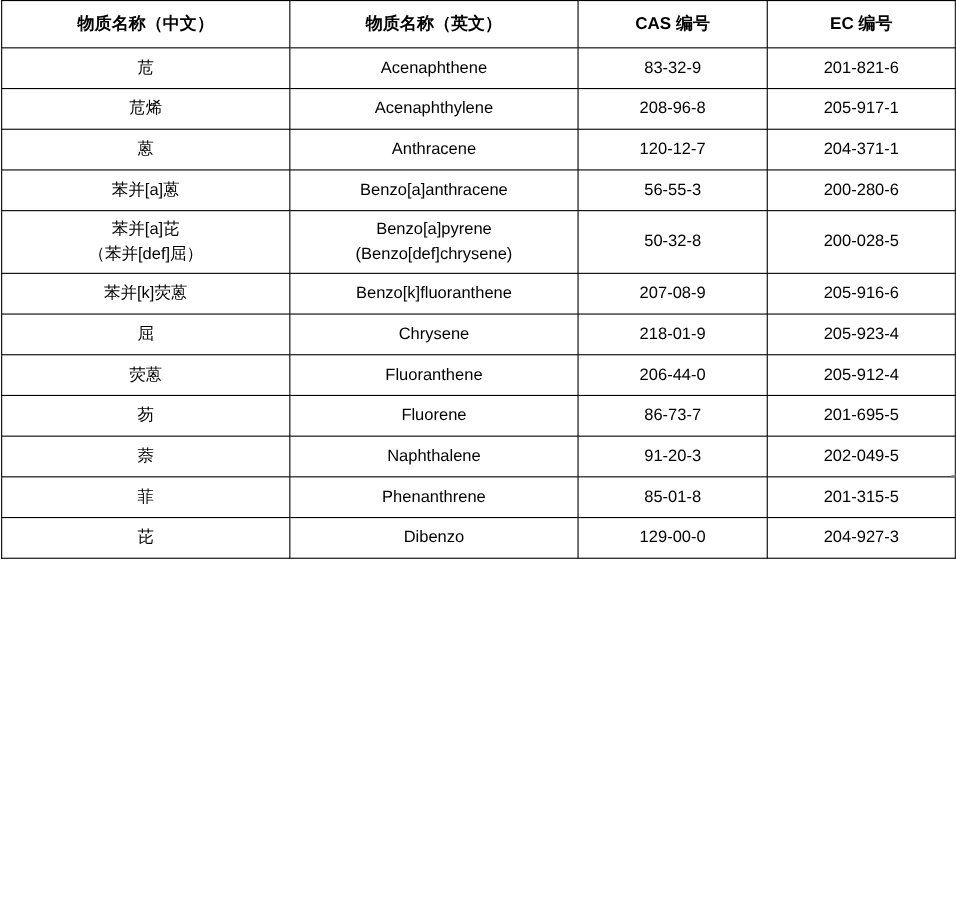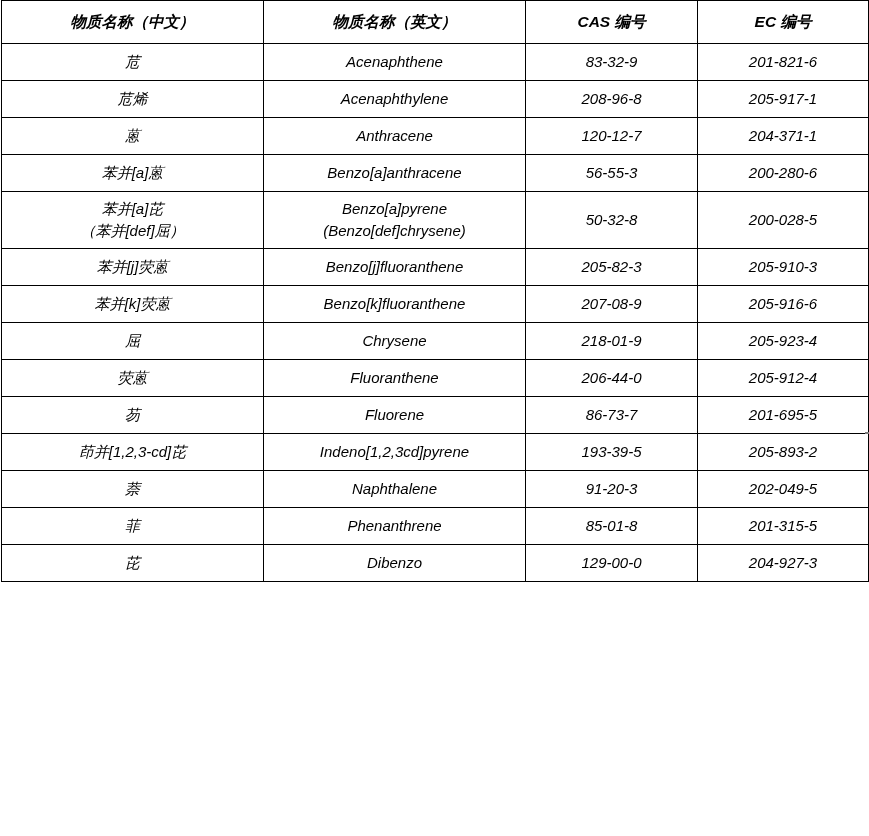--- a/index.html
+++ b/index.html
@@ -12,21 +12,20 @@
     height: 836px;
     font-family: "Liberation Sans", sans-serif;
     color: #000000;
     overflow: hidden;
   }
   .sheet {
     width: 869px;
     height: 836px;
     position: relative;
     box-sizing: border-box;
-    font-style: italic;
   }
   table.substance-table {
     border-collapse: collapse;
     width: 867px;
     margin: 0 1px;
     table-layout: fixed;
   }
   table.substance-table col.c-zh { width: 262px; }
   table.substance-table col.c-en { width: 262px; }
   table.substance-table col.c-cas { width: 172px; }
@@ -135,30 +134,20 @@
         </td>
         <td>
           <span class="cell-line">Benzo[a]pyrene</span>
           <span class="cell-line">(Benzo[def]chrysene)</span>
         </td>
         <td>50-32-8</td>
         <td>200-028-5</td>
       </tr>
       <tr>
         <td class="zh">
-            <span class="cell-line">苯并[j]荧蒽</span>
-          </td>
-        <td>
-            <span class="cell-line">Benzo[j]fluoranthene</span>
-          </td>
-        <td>205-82-3</td>
-        <td>205-910-3</td>
-      </tr>
-      <tr>
-        <td class="zh">
             <span class="cell-line">苯并[k]荧蒽</span>
           </td>
         <td>
             <span class="cell-line">Benzo[k]fluoranthene</span>
           </td>
         <td>207-08-9</td>
         <td>205-916-6</td>
       </tr>
       <tr>
         <td class="zh">
@@ -182,30 +171,20 @@
       </tr>
       <tr>
         <td class="zh">
             <span class="cell-line">芴</span>
           </td>
         <td>
             <span class="cell-line">Fluorene</span>
           </td>
         <td>86-73-7</td>
         <td>201-695-5</td>
-      </tr>
-      <tr>
-        <td class="zh">
-            <span class="cell-line">茚并[1,2,3-cd]芘</span>
-          </td>
-        <td>
-            <span class="cell-line">Indeno[1,2,3cd]pyrene</span>
-          </td>
-        <td>193-39-5</td>
-        <td>205-893-2</td>
       </tr>
       <tr>
         <td class="zh">
             <span class="cell-line">萘</span>
           </td>
         <td>
             <span class="cell-line">Naphthalene</span>
           </td>
         <td>91-20-3</td>
         <td>202-049-5</td>

